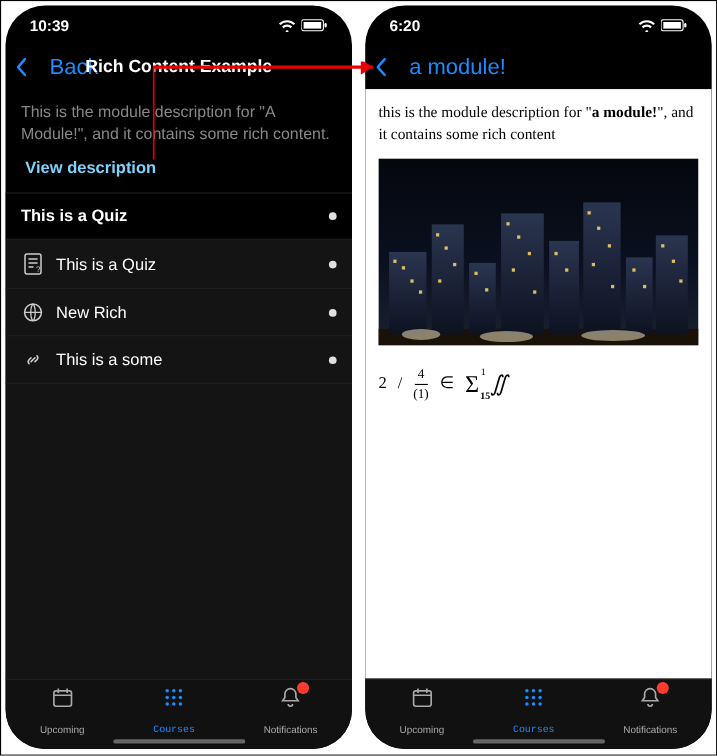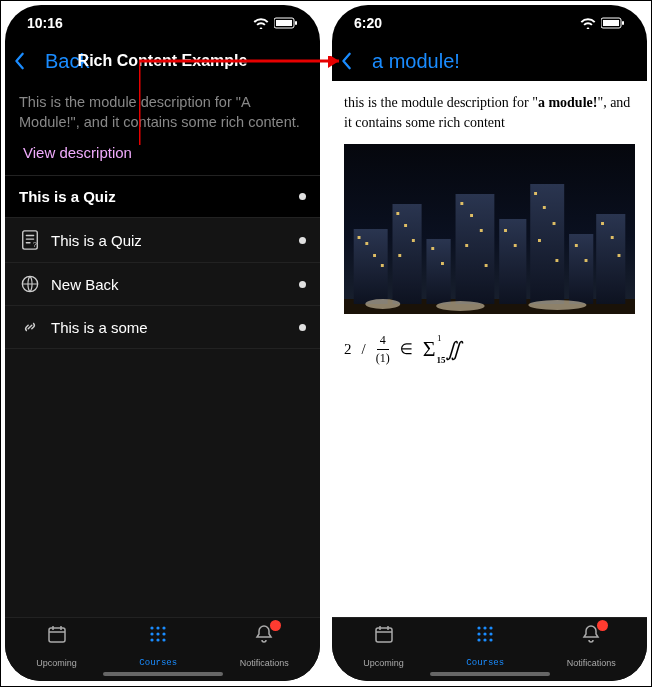--- a/index.html
+++ b/index.html
@@ -63,23 +63,23 @@
     font-weight: 600;
     pointer-events: none;
   }
   .desc-block {
     padding: 12px 14px 6px 14px;
     color: #888;
     font-size: 14.5px;
     line-height: 1.35;
   }
   .view-desc {
-    color: #f0abfc;
+    color: #7dd3fc;
     font-size: 15px;
-    font-weight: 400;
+    font-weight: 700;
     padding: 6px 18px 14px 18px;
   }
   .section-header {
     background: #000;
     color: #fff;
     font-weight: 700;
     font-size: 15px;
     padding: 12px 14px;
     display: flex;
     justify-content: space-between;
@@ -176,21 +176,21 @@
     pointer-events: none;
   }
 </style>
 </head>
 <body>
 
 <div class="container">
 
   <div class="phone">
     <div class="status-bar">
-      <span>10:16</span>
+      <span>10:39</span>
       <span class="status-right">
         <svg width="16" height="12" viewBox="0 0 16 12">
             <path fill="#fff" d="M8 10.5a1.3 1.3 0 100 2.6 1.3 1.3 0 000-2.6zM3.4 7.2a6.5 6.5 0 019.2 0l-1.4 1.4a4.5 4.5 0 00-6.4 0L3.4 7.2zM.6 4.4a10.5 10.5 0 0114.8 0L14 5.8a8.5 8.5 0 00-12 0L.6 4.4z"></path>
           </svg>
         <svg width="24" height="12" viewBox="0 0 24 12">
             <rect x="0" y="1" width="20" height="10" rx="2" fill="none" stroke="#fff" stroke-width="1"></rect>
             <rect x="2" y="3" width="16" height="6" fill="#fff"></rect>
             <rect x="21" y="4" width="2" height="4" rx="1" fill="#fff"></rect>
           </svg>
       </span>
@@ -224,21 +224,21 @@
       <span class="row-label">This is a Quiz</span>
       <span class="dot"></span>
     </div>
     <div class="row">
       <span class="row-icon">
         <svg width="18" height="18" viewBox="0 0 20 20">
             <circle cx="10" cy="10" r="8.5" fill="none" stroke="#ccc" stroke-width="1.5"></circle>
             <path d="M1.5 10h17M10 1.5c3 3 3 14 0 17M10 1.5c-3 3-3 14 0 17" fill="none" stroke="#ccc" stroke-width="1.3"></path>
           </svg>
       </span>
-      <span class="row-label">New Back</span>
+      <span class="row-label">New Rich</span>
       <span class="dot"></span>
     </div>
     <div class="row">
       <span class="row-icon">
         <svg width="18" height="18" viewBox="0 0 20 20">
             <path d="M8 12l4-4M6 14a3 3 0 010-4l2-2M14 6a3 3 0 010 4l-2 2" fill="none" stroke="#ccc" stroke-width="1.6" stroke-linecap="round"></path>
           </svg>
       </span>
       <span class="row-label">This is a some</span>
       <span class="dot"></span>

